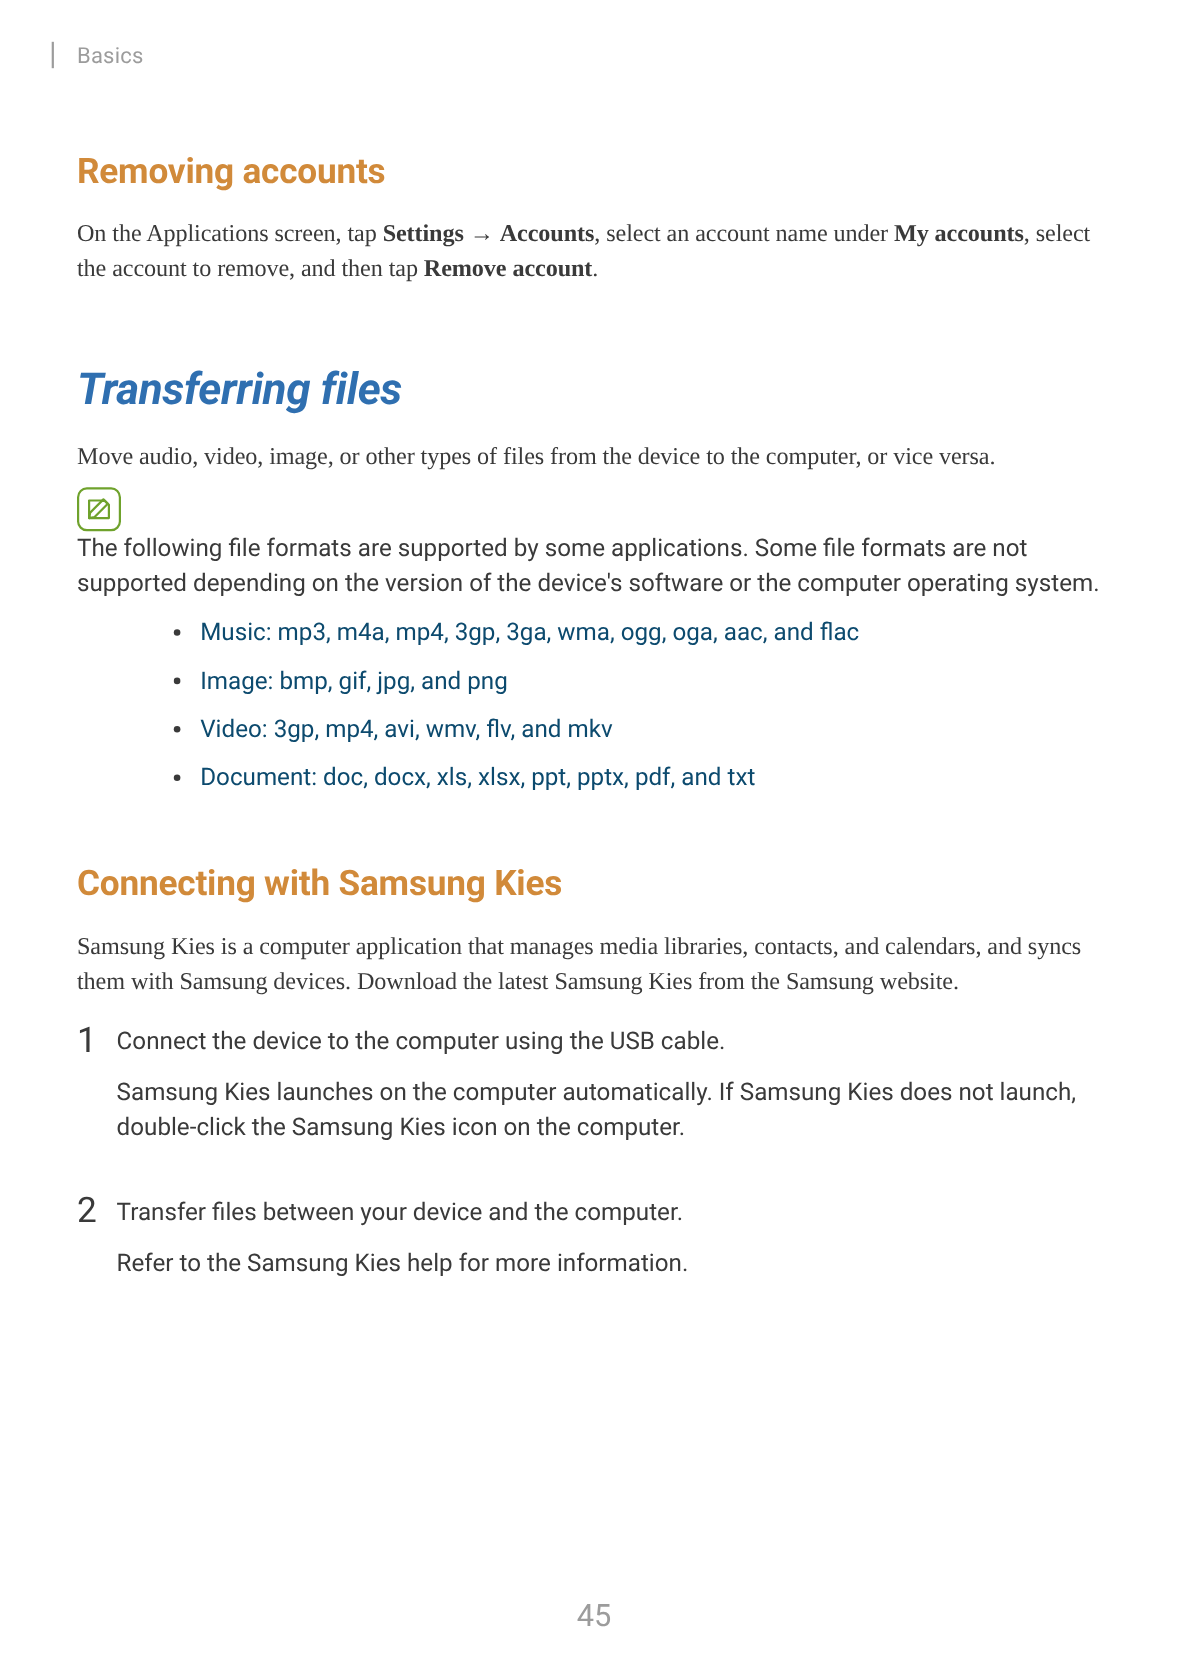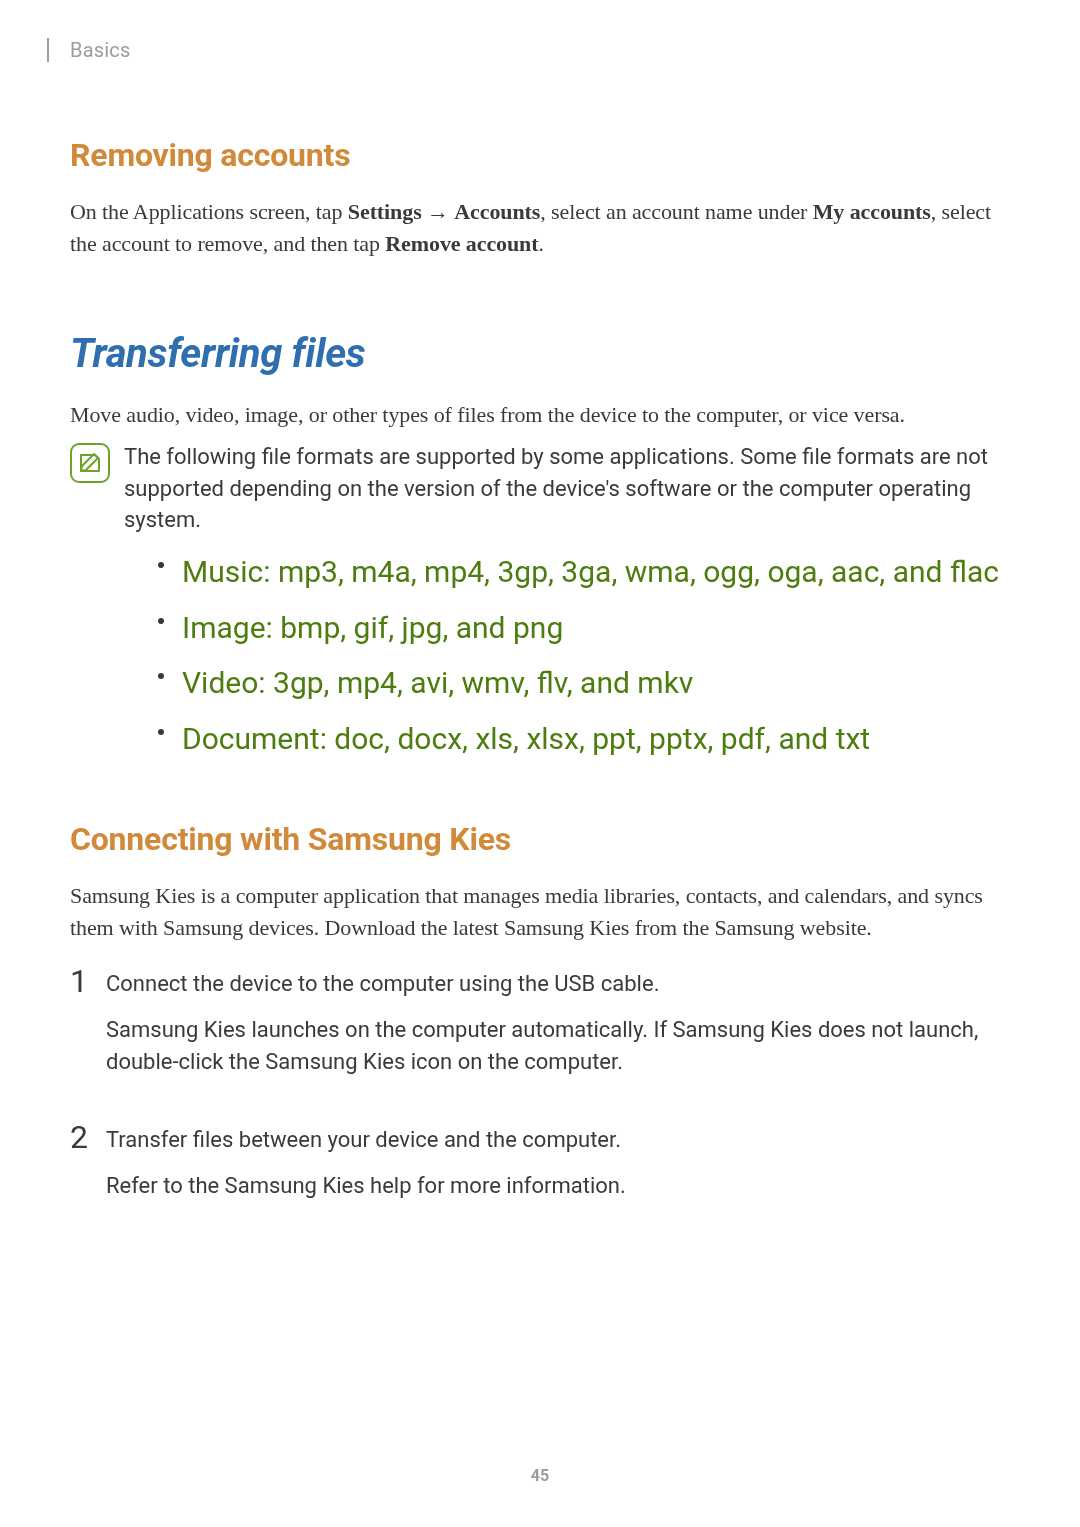--- a/index.html
+++ b/index.html
@@ -53,20 +53,21 @@
     font-size: 40px;
     font-weight: 700;
     margin-top: 70px;
     margin-bottom: 22px;
     letter-spacing: -0.3px;
     font-style: italic;
   }
   .note-block {
     display: flex;
     margin-bottom: 12px;
+    flex-direction: column;
   }
   .note-icon {
     flex: 0 0 auto;
     width: 40px;
     height: 40px;
     border: 2.5px solid #6fa22c;
     border-radius: 9px;
     display: flex;
     align-items: center;
     justify-content: center;
@@ -80,23 +81,23 @@
     line-height: 1.45;
     color: #3a3a3a;
   }
   .bullets {
     margin: 14px 0 10px 88px;
   }
   .bullet {
     display: flex;
     align-items: flex-start;
     margin-bottom: 12px;
-    font-size: 30px;
-    line-height: 1.45;
-    color: #4d7c0f;
+    font-size: 22px;
+    line-height: 1.45;
+    color: #0c4a6e;
   }
   .bullet .dot {
     flex: 0 0 auto;
     width: 6px;
     height: 6px;
     background: #3a3a3a;
     border-radius: 50%;
     margin-top: 12px;
     margin-right: 18px;
   }
@@ -124,22 +125,21 @@
     color: #3a3a3a;
     margin-bottom: 14px;
   }
   .page-number {
     position: absolute;
     bottom: 42px;
     left: 0;
     width: 100%;
     text-align: center;
     color: #9c9c9c;
-    font-size: 16px;
-    font-weight: bold;
+    font-size: 28px;
   }
 </style>
 </head>
 <body>
 
 <div class="page">
 
   <div class="breadcrumb-wrap">
     <div class="breadcrumb-bar"></div>
     <span class="breadcrumb">Basics</span>

